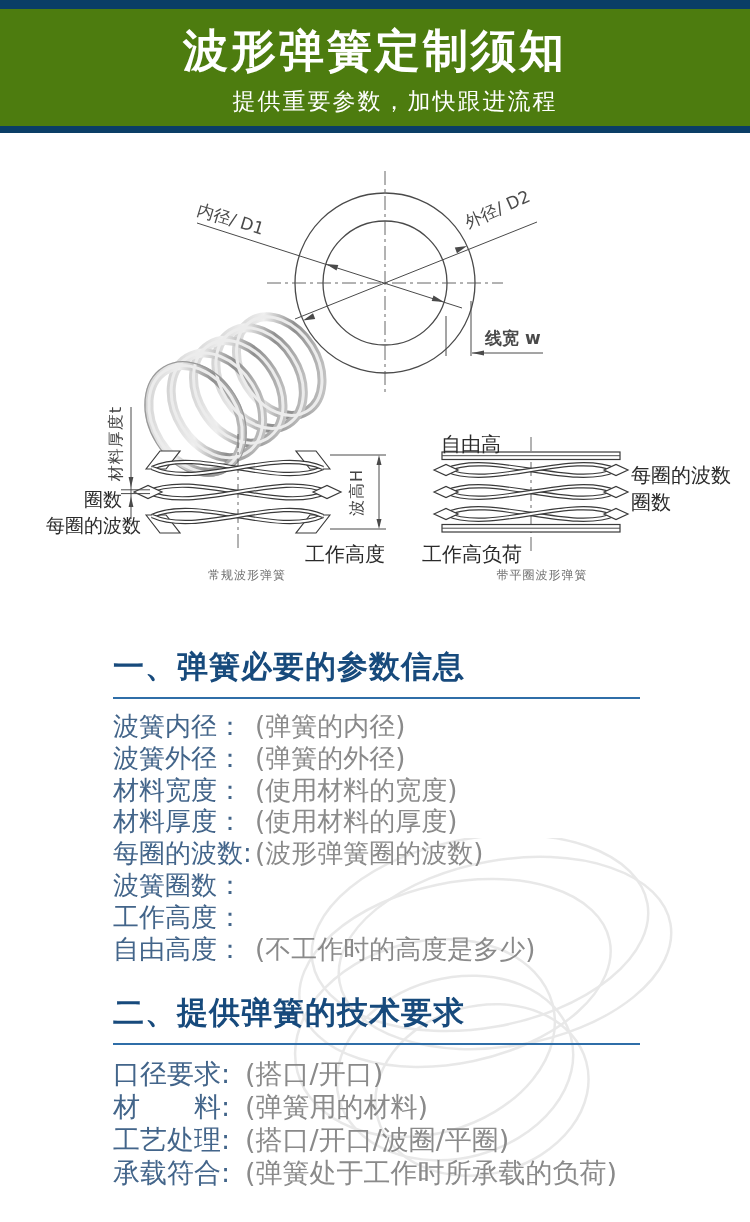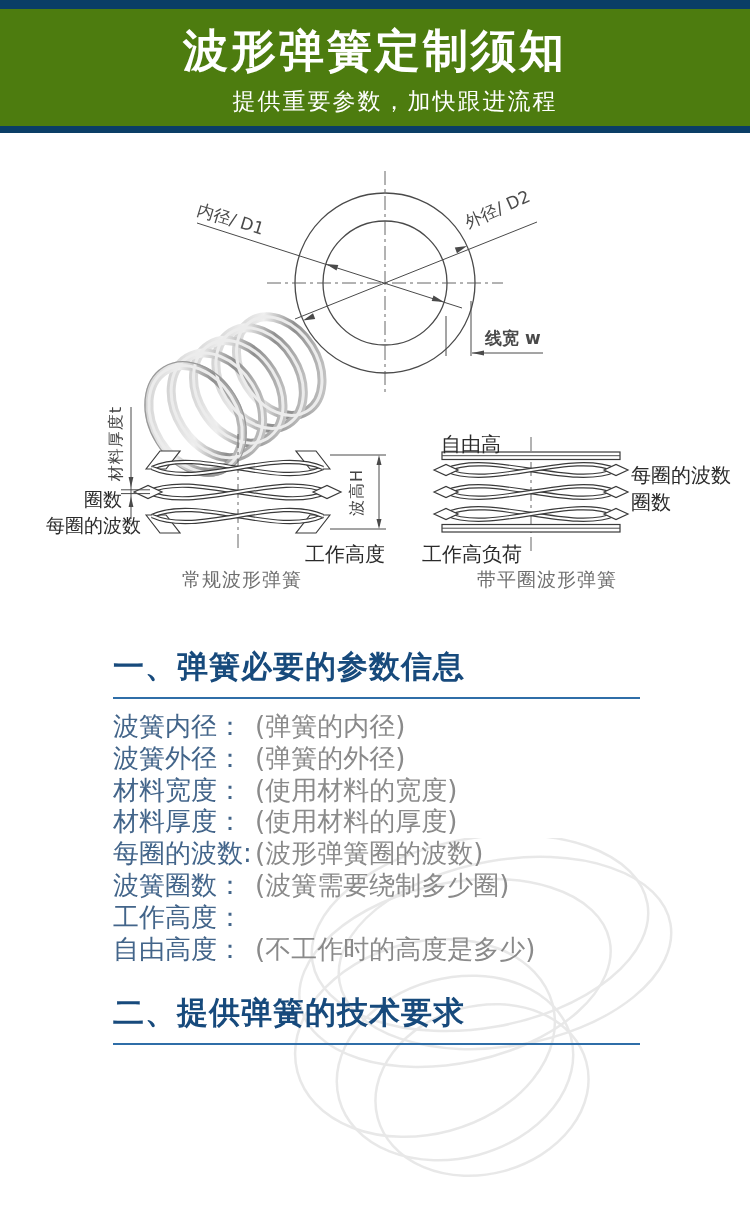--- a/index.html
+++ b/index.html
@@ -10,21 +10,21 @@
        background:#4d7c0f;border-top:9px solid #0a3e66;border-bottom:7px solid #0a3e66;
        text-align:center;color:#fff;}
   .hdr h1{margin:12px 0 5px;font-size:45px;font-weight:700;letter-spacing:3px;}
   .hdr p{margin:0;font-size:23px;letter-spacing:2px;padding-left:40px;}
   
   .fig{position:absolute;top:133px;left:0;width:750px;height:487px;z-index:2;}
   .fig svg{position:absolute;left:0;top:0;}
   .dl{position:absolute;color:#2b2b2b;font-size:20px;white-space:nowrap;z-index:3;}
   .hand{color:#4a4a4a;font-size:17px;}
   .rot{text-align:center;transform:rotate(-90deg);font-size:16px;color:#444;letter-spacing:1px;}
-  .cap{color:#6f6f6f;font-size:19px;text-align:left;letter-spacing:1px;}
+  .cap{color:#6f6f6f;font-size:12px;text-align:center;letter-spacing:1px;}
   
   .wm{position:absolute;top:838px;left:150px;z-index:1;opacity:.55;}
   
   .sec{position:absolute;left:113px;width:560px;z-index:2;}
   .sec h2{margin:0;font-size:31px;font-weight:700;color:#174a7c;letter-spacing:1px;}
   .rule{height:2px;width:527px;background:#2f6ea8;margin-top:9px;}
   .rows{margin-top:12px;}
   .row{display:flex;font-size:26px;line-height:31.8px;white-space:nowrap;}
   .lbl{color:#43658a;min-width:142px;flex-shrink:0;}
   .desc{color:#8a8a8a;}
@@ -207,30 +207,47 @@
       <div class="row">
           <span class="lbl">材料厚度：</span>
           <span class="desc">(使用材料的厚度)</span>
         </div>
       <div class="row">
           <span class="lbl">每圈的波数:</span>
           <span class="desc">(波形弹簧圈的波数)</span>
         </div>
       <div class="row">
           <span class="lbl">波簧圈数：</span>
-          <span class="desc">(波簧需要绕制多少圈)</span>
         </div>
       <div class="row">
           <span class="lbl">工作高度：</span>
         </div>
       <div class="row">
           <span class="lbl">自由高度：</span>
           <span class="desc">(不工作时的高度是多少)</span>
         </div>
     </div>
   </section>
 
   <section class="sec" id="sec2">
     <h2>二、提供弹簧的技术要求</h2>
     <div class="rule"></div>
+    <div class="rows">
+      <div class="row">
+          <span class="lbl">口径要求:</span>
+          <span class="desc">(搭口/开口)</span>
+        </div>
+      <div class="row">
+          <span class="lbl">材　　料:</span>
+          <span class="desc">(弹簧用的材料)</span>
+        </div>
+      <div class="row">
+          <span class="lbl">工艺处理:</span>
+          <span class="desc">(搭口/开口/波圈/平圈)</span>
+        </div>
+      <div class="row">
+          <span class="lbl">承载符合:</span>
+          <span class="desc">(弹簧处于工作时所承载的负荷)</span>
+        </div>
+    </div>
   </section>
 
 </div>
 
 </body></html>

